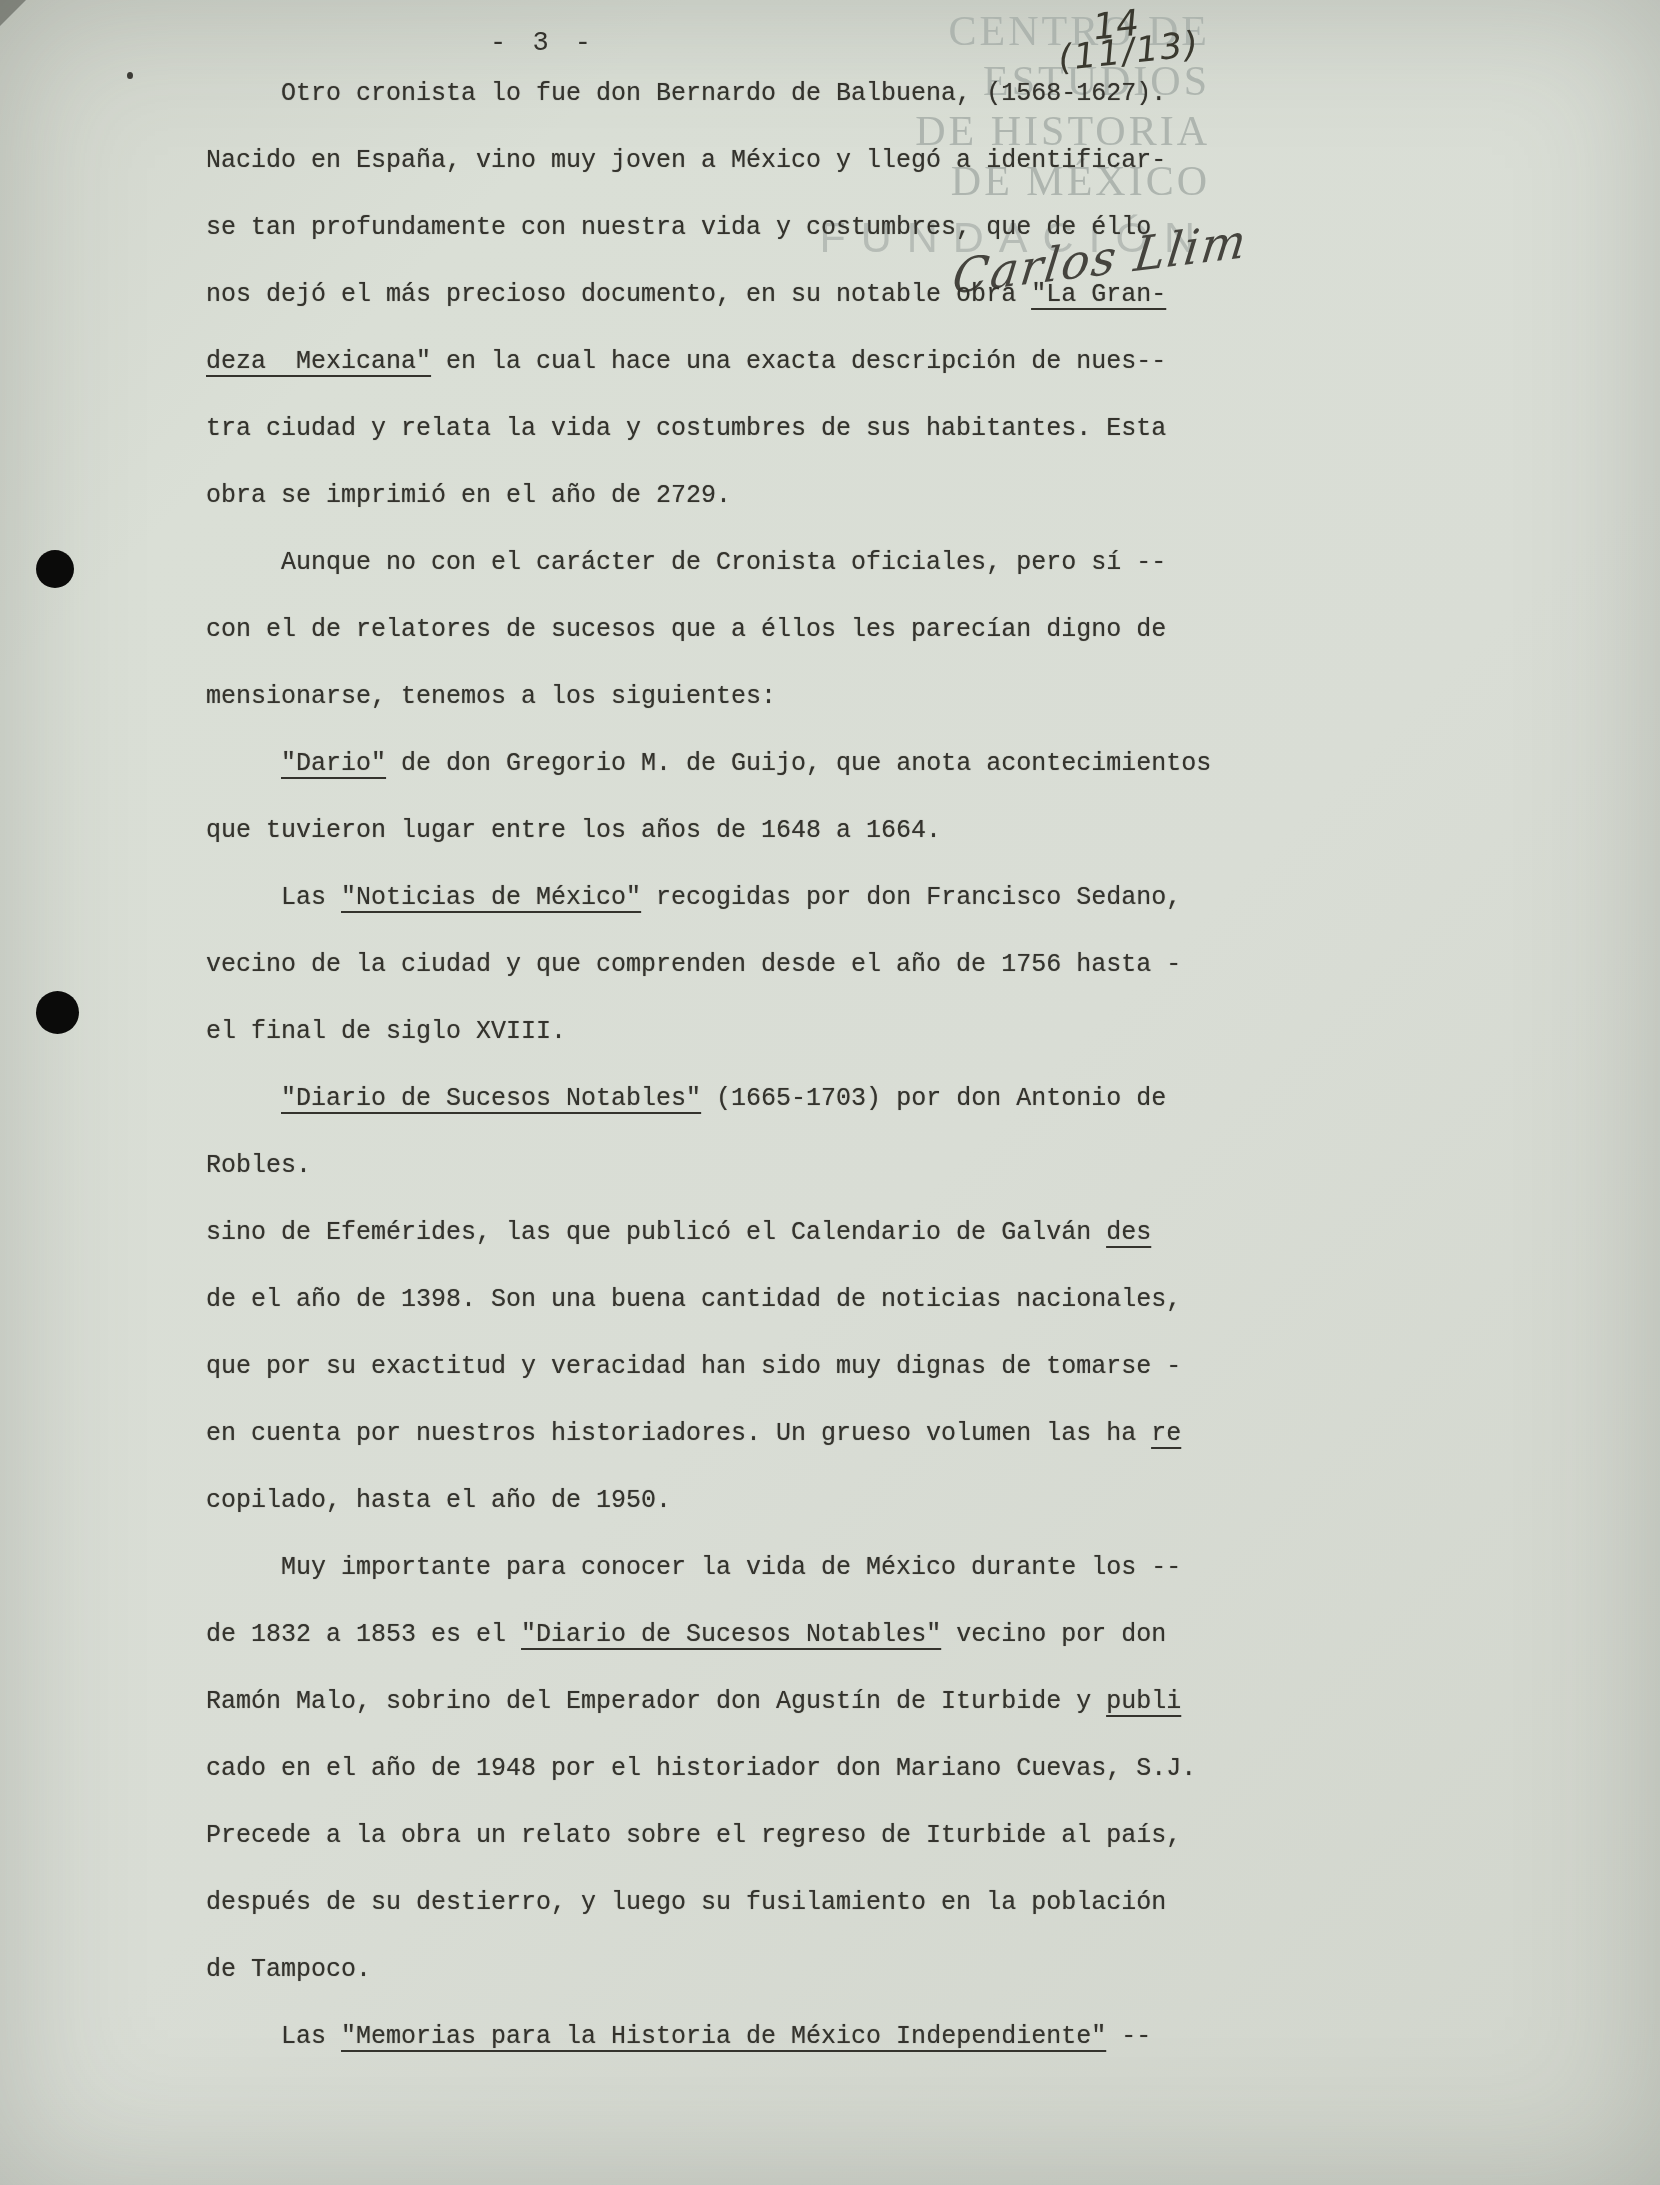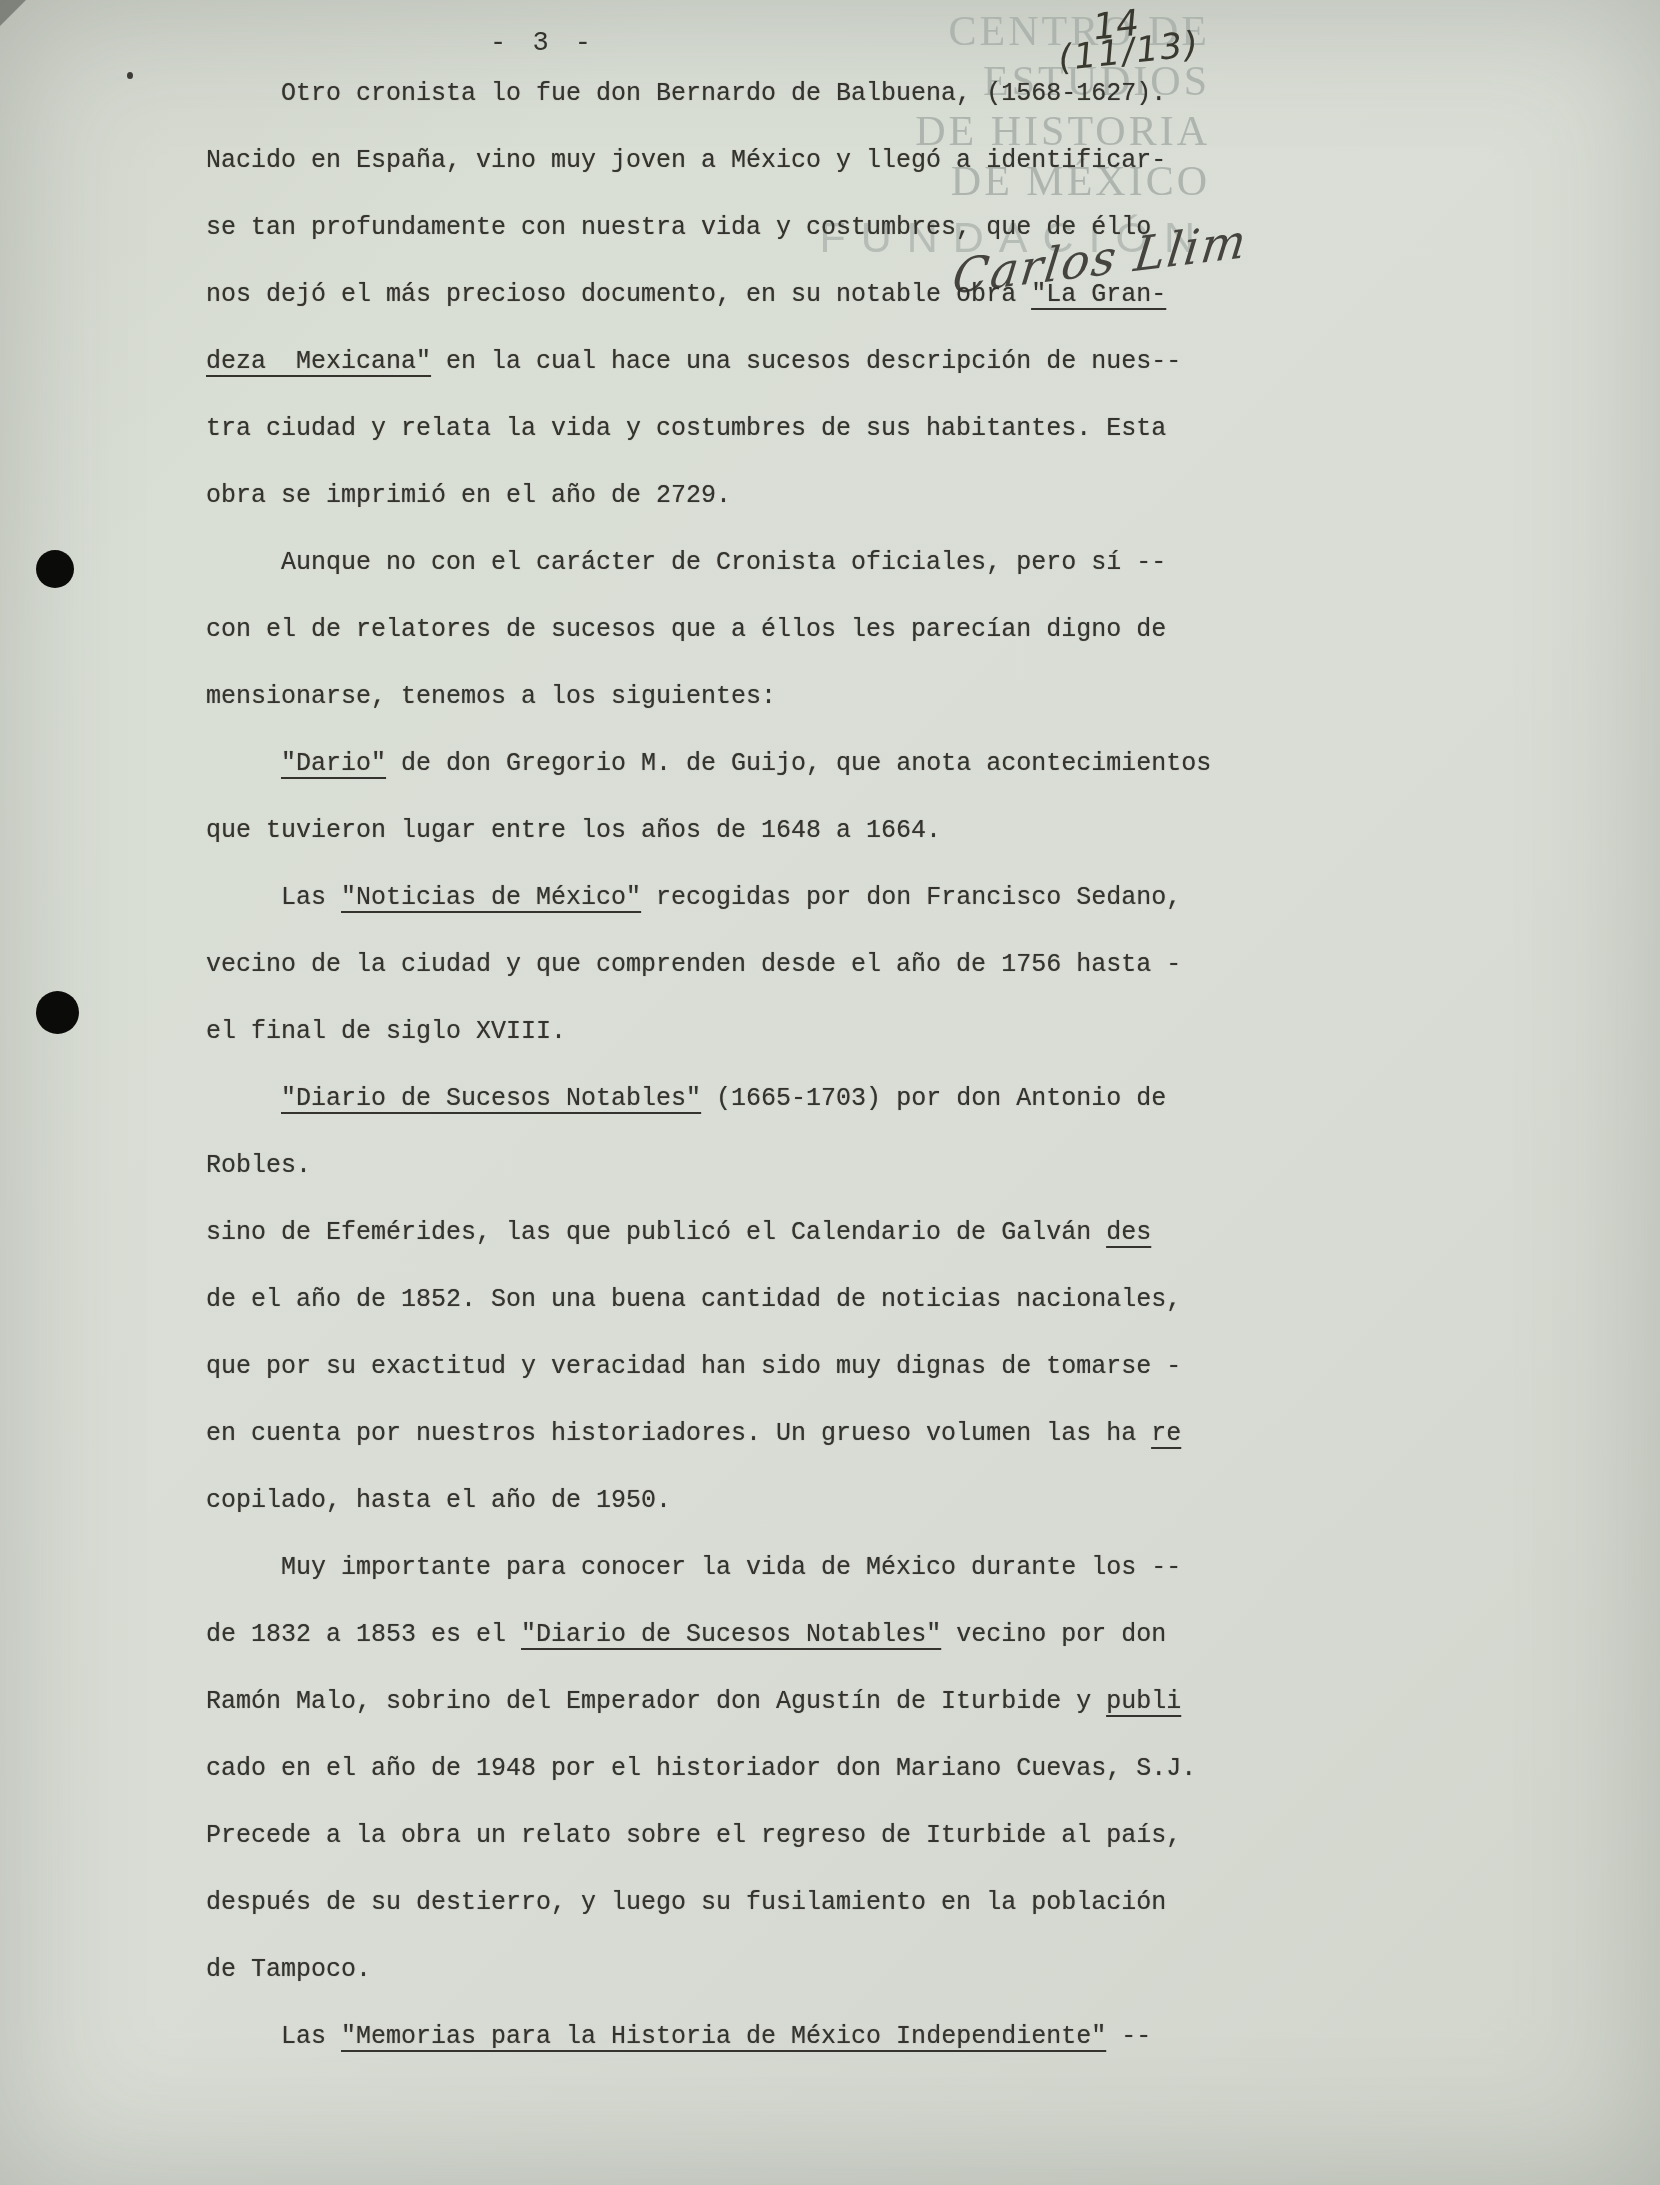--- a/index.html
+++ b/index.html
@@ -102,35 +102,35 @@
   <div class="hole hole-1"></div>
   <div class="hole hole-2"></div>
 
   <div class="page-number">- 3 -</div>
 
   <div class="doc">
     <div class="line"><span>     Otro cronista lo fue don Bernardo de Balbuena, (1568-1627).</span></div>
     <div class="line"><span>Nacido en España, vino muy joven a México y llegó a identificar-</span></div>
     <div class="line"><span>se tan profundamente con nuestra vida y costumbres, que de éllo</span></div>
     <div class="line"><span>nos dejó el más precioso documento, en su notable obra </span><span class="u">"La Gran-</span></div>
-    <div class="line"><span class="u">deza  Mexicana"</span><span> en la cual hace una sucesos descripción de nues--</span></div>
+    <div class="line"><span class="u">deza  Mexicana"</span><span> en la cual hace una exacta descripción de nues--</span></div>
     <div class="line"><span>tra ciudad y relata la vida y costumbres de sus habitantes. Esta</span></div>
     <div class="line"><span>obra se imprimió en el año de 2729.</span></div>
     <div class="line"><span>     Aunque no con el carácter de Cronista oficiales, pero sí --</span></div>
     <div class="line"><span>con el de relatores de sucesos que a éllos les parecían digno de</span></div>
     <div class="line"><span>mensionarse, tenemos a los siguientes:</span></div>
     <div class="line"><span>     </span><span class="u">"Dario"</span><span> de don Gregorio M. de Guijo, que anota acontecimientos</span></div>
     <div class="line"><span>que tuvieron lugar entre los años de 1648 a 1664.</span></div>
     <div class="line"><span>     Las </span><span class="u">"Noticias de México"</span><span> recogidas por don Francisco Sedano,</span></div>
     <div class="line"><span>vecino de la ciudad y que comprenden desde el año de 1756 hasta -</span></div>
     <div class="line"><span>el final de siglo XVIII.</span></div>
     <div class="line"><span>     </span><span class="u">"Diario de Sucesos Notables"</span><span> (1665-1703) por don Antonio de</span></div>
     <div class="line"><span>Robles.</span></div>
     <div class="line"><span>sino de Efemérides, las que publicó el Calendario de Galván </span><span class="u">des</span></div>
-    <div class="line"><span>de el año de 1852. Son una buena cantidad de noticias nacionales,</span></div>
+    <div class="line"><span>de el año de 1398. Son una buena cantidad de noticias nacionales,</span></div>
     <div class="line"><span>que por su exactitud y veracidad han sido muy dignas de tomarse -</span></div>
     <div class="line"><span>en cuenta por nuestros historiadores. Un grueso volumen las ha </span><span class="u">re</span></div>
     <div class="line"><span>copilado, hasta el año de 1950.</span></div>
     <div class="line"><span>     Muy importante para conocer la vida de México durante los --</span></div>
     <div class="line"><span>de 1832 a 1853 es el </span><span class="u">"Diario de Sucesos Notables"</span><span> vecino por don</span></div>
     <div class="line"><span>Ramón Malo, sobrino del Emperador don Agustín de Iturbide y </span><span class="u">publi</span></div>
     <div class="line"><span>cado en el año de 1948 por el historiador don Mariano Cuevas, S.J.</span></div>
     <div class="line"><span>Precede a la obra un relato sobre el regreso de Iturbide al país,</span></div>
     <div class="line"><span>después de su destierro, y luego su fusilamiento en la población</span></div>
     <div class="line"><span>de Tampoco.</span></div>

